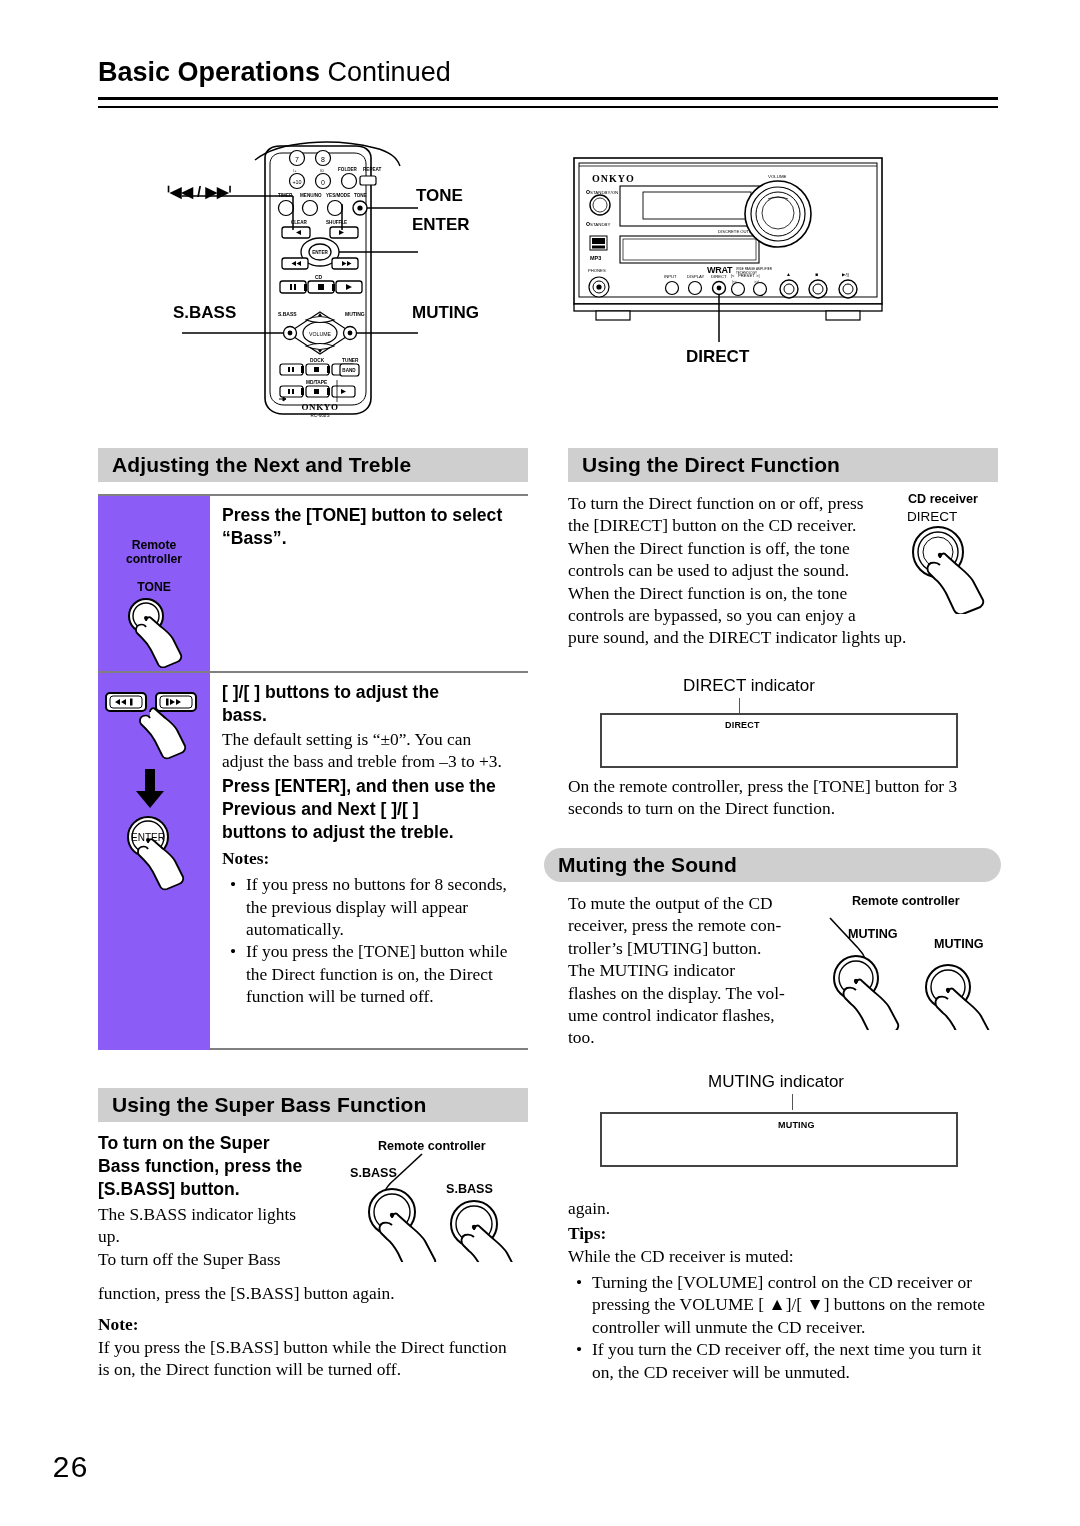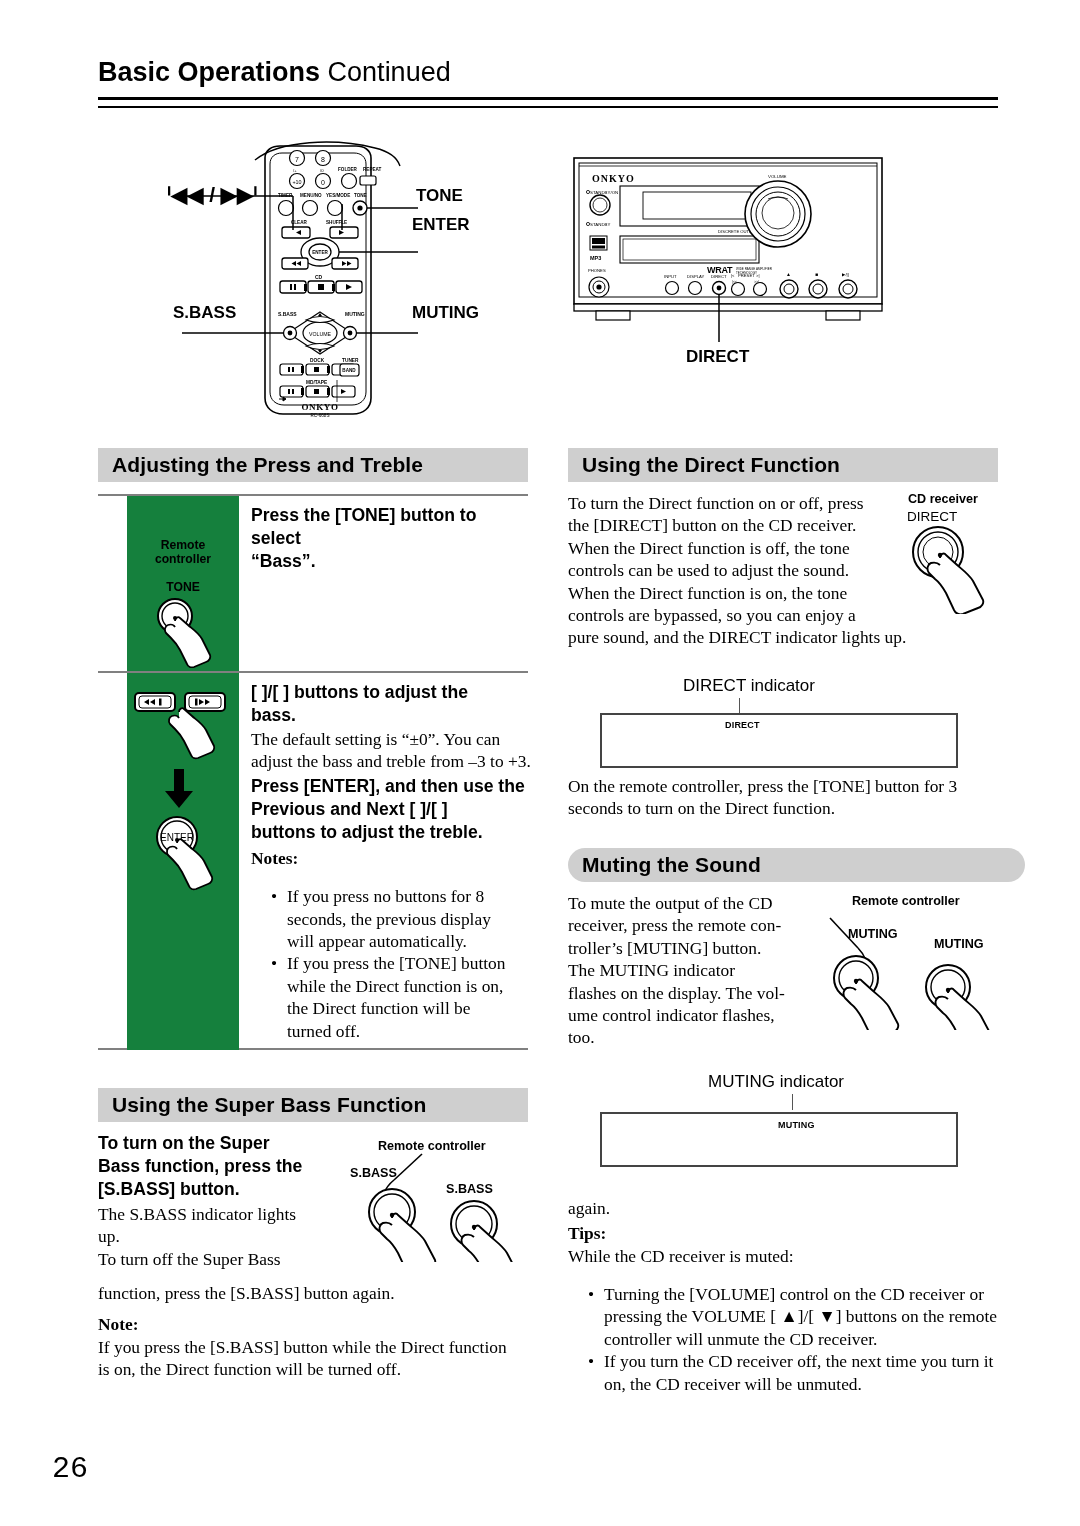--- a/index.html
+++ b/index.html
@@ -83,21 +83,21 @@
   }
   .bold-serif {
     font-family: "Liberation Serif", serif;
     font-weight: bold;
     font-size: 17.4px;
     line-height: 22.4px;
   }
 
   ul.bul {
     list-style: none;
-    margin: 16px;
+    margin: 4px;
     padding: 0;
   }
   ul.bul li {
     position: relative;
     padding-left: 20px;
     margin: 0 0 0 0;
   }
   ul.bul li::before {
     content: "\2022";
     position: absolute;
@@ -112,25 +112,24 @@
     border-bottom: 2px solid #808080;
     box-sizing: border-box;
   }
   .proc-row {
     display: flex;
     border-bottom: 2px solid #808080;
     box-sizing: border-box;
   }
   .proc-row:last-child { border-bottom: none; }
   .proc-left {
-    background: #15803d;
+    background: #8b5cf6;
     width: 112px;
     flex: 0 0 112px;
     position: relative;
-    margin-left: 29px;
   }
   .proc-right {
     flex: 1 1 auto;
     padding: 8px 10px 8px 12px;
     box-sizing: border-box;
   }
 
   .small-label {
     font-family: "Liberation Sans", sans-serif;
     font-weight: bold;
@@ -300,21 +299,21 @@
       <line x1="22" y1="56" x2="133" y2="56" stroke="#000" stroke-width="1.5"></line>
       <line x1="133" y1="56" x2="133" y2="90" stroke="#000" stroke-width="1.5"></line>
       <line x1="182" y1="90" x2="182" y2="64" stroke="#000" stroke-width="1.5"></line>
       <line x1="207" y1="68" x2="258" y2="68" stroke="#000" stroke-width="1.5"></line>
       <line x1="179" y1="112" x2="258" y2="112" stroke="#000" stroke-width="1.5"></line>
       <line x1="22" y1="193" x2="123" y2="193" stroke="#000" stroke-width="1.5"></line>
       <line x1="197" y1="193" x2="258" y2="193" stroke="#000" stroke-width="1.5"></line>
     </svg>
   </div>
 
-  <div class="abs" style="left:167px; top:183px; font-family:'Liberation Sans',sans-serif; font-weight:bold; font-size:21px;">ᑊ◀◀ / ▶▶ᑊ</div>
+  <div class="abs" style="left:167px; top:183px; font-family:'Liberation Sans',sans-serif; font-weight:bold; font-size:15px;">ᑊ◀◀ / ▶▶ᑊ</div>
   <div class="abs" style="left:416px; top:186px; font-family:'Liberation Sans',sans-serif; font-weight:bold; font-size:17px;">TONE</div>
   <div class="abs" style="left:412px; top:215px; font-family:'Liberation Sans',sans-serif; font-weight:bold; font-size:17px;">ENTER</div>
   <div class="abs" style="left:173px; top:303px; font-family:'Liberation Sans',sans-serif; font-weight:bold; font-size:17px;">S.BASS</div>
   <div class="abs" style="left:412px; top:303px; font-family:'Liberation Sans',sans-serif; font-weight:bold; font-size:17px;">MUTING</div>
 
   <div class="abs" style="left:568px; top:152px; width:420px; height:200px;">
     <svg width="420" height="200" viewBox="0 0 420 200">
       <rect x="6" y="6" width="308" height="146" fill="#fff" stroke="#000" stroke-width="1.6"></rect>
       <rect x="11" y="11" width="298" height="134" fill="#fff" stroke="#000" stroke-width="1"></rect>
       <line x1="11" y1="14" x2="309" y2="14" stroke="#000" stroke-width="0.8"></line>
@@ -382,21 +381,21 @@
       <rect x="6" y="152" width="308" height="7" fill="#fff" stroke="#000" stroke-width="1.3"></rect>
       <rect x="28" y="159" width="34" height="9" fill="#fff" stroke="#000" stroke-width="1.2"></rect>
       <rect x="258" y="159" width="34" height="9" fill="#fff" stroke="#000" stroke-width="1.2"></rect>
 
       <line x1="151" y1="143" x2="151" y2="190" stroke="#000" stroke-width="1.5"></line>
     </svg>
   </div>
   <div class="abs" style="left:686px; top:347px; font-family:'Liberation Sans',sans-serif; font-weight:bold; font-size:17px;">DIRECT</div>
 
   <div class="sec-bar" style="left:98px; top:448px; width:430px;">
-    <span class="sec-title">Adjusting the Press and Treble</span>
+    <span class="sec-title">Adjusting the Next and Treble</span>
   </div>
 
   <div class="proc-table" style="left:98px; top:494px; width:430px; height:556px;">
 
     <div class="proc-row" style="height:177px;">
       <div class="proc-left">
         <div class="small-label" style="position:absolute; left:0; width:112px; top:42px; white-space:pre-line;">Remote
 controller</div>
         <div class="small-label" style="position:absolute; left:0; width:112px; top:84px;">TONE</div>
         <svg width="112" height="72" style="position:absolute; left:0; top:100px;">
@@ -519,21 +518,21 @@
   </div>
 
   <div class="caption-mid" style="left:683px; top:676px;">DIRECT indicator</div>
   <div class="leader" style="left:739px; top:698px; height:16px;"></div>
   <div class="disp-panel" style="left:600px; top:713px; width:358px; height:55px;">
     <div class="disp-tag" style="left:123px; top:5px;">DIRECT</div>
   </div>
   <div class="abs body-text nowrap" style="left:568px; top:775px;">On the remote controller, press the [TONE] button for 3</div>
   <div class="abs body-text nowrap" style="left:568px; top:797px;">seconds to turn on the Direct function.</div>
 
-  <div class="sec-bar" style="left:568px; top:848px; width:457px;border-radius:17px;">
+  <div class="sec-bar" style="left:544px; top:848px; width:457px;border-radius:17px;">
     <span class="sec-title">Muting the Sound</span>
   </div>
 
   <div class="abs" style="left:568px; top:892px; width:270px;">
     <div class="body-text nowrap">To mute the output of the CD</div>
     <div class="body-text nowrap">receiver, press the remote con-</div>
     <div class="body-text nowrap">troller’s [MUTING] button.</div>
     <div class="body-text nowrap">The MUTING indicator</div>
     <div class="body-text nowrap">flashes on the display. The vol-</div>
     <div class="body-text nowrap">ume control indicator flashes,</div>

